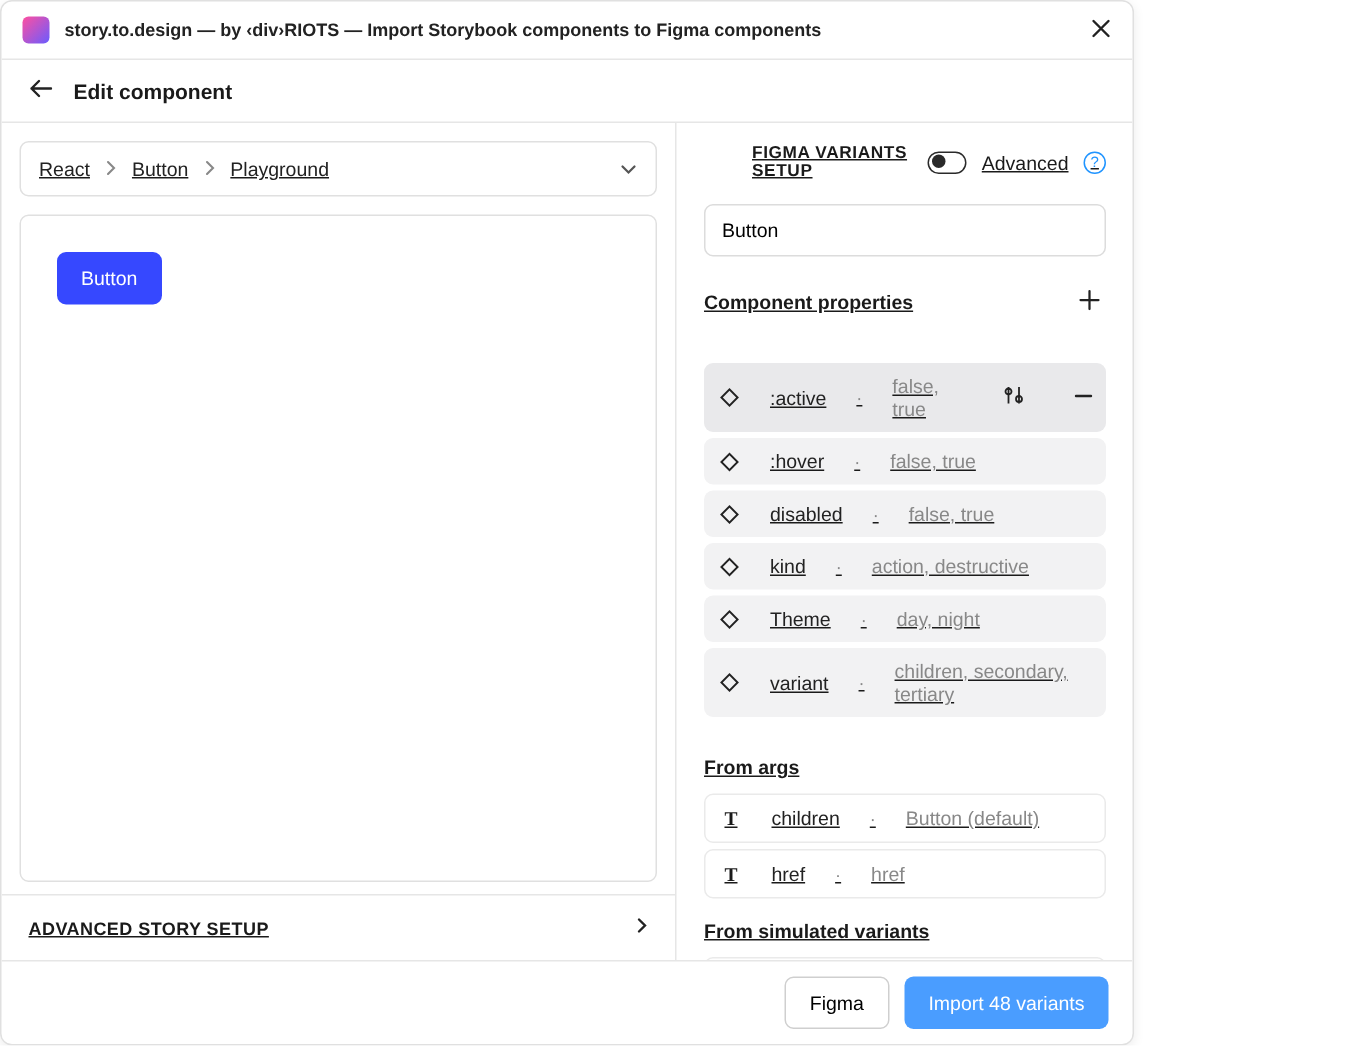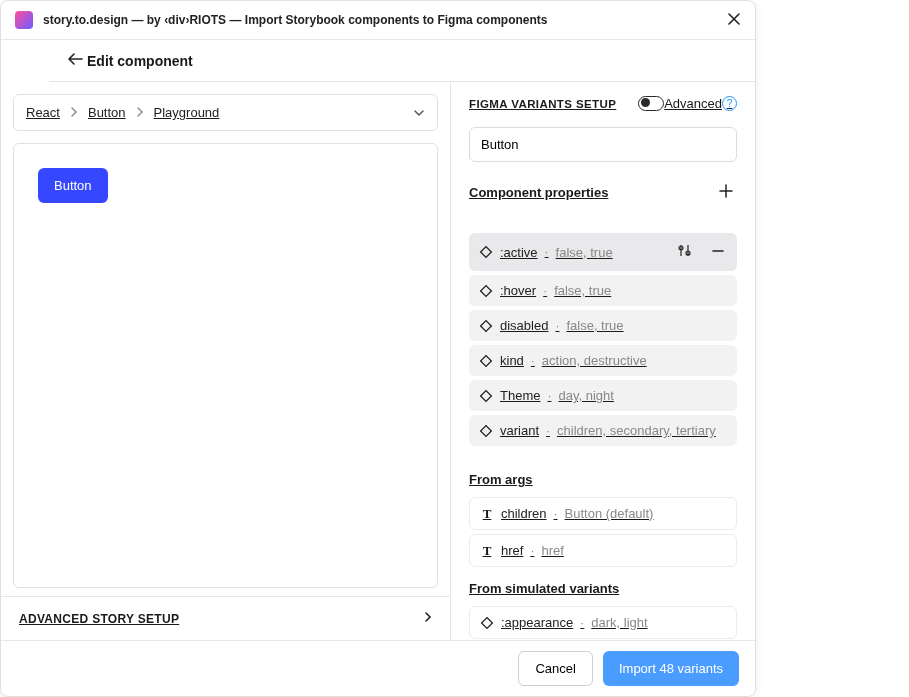--- a/index.html
+++ b/index.html
@@ -2,46 +2,46 @@
 <html><head>
 <meta charset="utf-8">
 <style>
 * { box-sizing: border-box; margin: 0; padding: 0; }
 body { font-family: -apple-system, BlinkMacSystemFont, "Segoe UI", sans-serif; font-size: 13px; color: #1a1a1a; background: #fff; }
 .window { width: 756px; height: 697px; border: 1px solid #e0e0e0; border-radius: 8px; overflow: hidden; display: flex; flex-direction: column; box-shadow: 0 2px 8px rgba(0,0,0,0.08); }
 .titlebar { display: flex; align-items: center; padding: 10px 14px; border-bottom: 1px solid #e6e6e6; gap: 10px; }
 .app-icon { width: 18px; height: 18px; border-radius: 4px; background: linear-gradient(135deg,#ff4fa0,#6a5cff); flex-shrink: 0; }
 .titlebar-title { font-size: 12px; font-weight: 600; color: #222; flex: 1; }
 .close-btn { cursor: pointer; }
-.subheader { display: flex; align-items: center; padding: 12px 18px; border-bottom: 1px solid #e6e6e6; gap: 4px; margin-left: 48px; }
+.subheader { display: flex; align-items: center; padding: 12px 18px; border-bottom: 1px solid #e6e6e6; gap: 14px; }
 .back-btn { cursor: pointer; }
 .subheader-title { font-weight: 600; font-size: 14px; }
 .body { flex: 1; display: flex; overflow: hidden; text-decoration: underline; }
 .left { width: 450px; border-right: 1px solid #e6e6e6; display: flex; flex-direction: column; }
 .breadcrumb-box { margin: 12px; border: 1px solid #e0e0e0; border-radius: 6px; padding: 10px 12px; display: flex; align-items: center; gap: 10px; cursor: pointer; }
 .crumb { font-size: 13px; color: #222; }
 .chev { color: #888; }
 .bc-expand { margin-left: auto; color: #555; }
 .preview-area { flex: 1; margin: 0 12px 8px 12px; border: 1px solid #e0e0e0; border-radius: 6px; padding: 24px; }
 .preview-btn { background: #3648ff; color: #fff; border: none; border-radius: 6px; padding: 10px 16px; font-size: 13px; font-weight: 500; cursor: pointer; }
 .adv-story { padding: 14px 18px; display: flex; align-items: center; justify-content: space-between; cursor: pointer; border-top: 1px solid #e6e6e6; }
 .adv-story-label { font-weight: 700; font-size: 12px; letter-spacing: 0.3px; }
 .right { flex: 1; overflow-y: auto; padding: 14px 18px 0 18px; }
-.right-header { display: flex; align-items: center; margin-bottom: 16px; }
+.right-header { display: flex; align-items: center; gap: 10px; margin-bottom: 16px; margin-left: 32px; }
 .right-header-title { font-weight: 700; font-size: 11.5px; letter-spacing: 0.4px; flex: 1; }
 .toggle { width: 26px; height: 15px; border: 1.5px solid #2a2a2a; border-radius: 9px; position: relative; cursor: pointer; }
 .toggle::after { content:""; position:absolute; width:9px; height:9px; border-radius:50%; background:#2a2a2a; top:1.2px; left:1.6px; }
 .advanced-label { font-size: 13px; }
 .help-icon { width:15px;height:15px;border:1.3px solid #2094ff;border-radius:50%;color:#2094ff;font-size:10px;display:flex;align-items:center;justify-content:center;cursor:pointer; }
 .field-label { font-weight: 600; font-size: 13px; margin-bottom: 8px; }
 .text-input { width: 100%; border: 1px solid #dcdcdc; border-radius: 6px; padding: 9px 11px; font-size: 13px; margin-bottom: 18px; }
 .section-header { display: flex; align-items: center; justify-content: space-between; margin-bottom: 28px; }
 .section-title { font-weight: 600; font-size: 13px; }
 .plus-btn { cursor: pointer; font-size: 18px; padding: 2px 4px; }
-.prop-row { display: flex; align-items: center; gap: 7px; background: #f2f2f3; border-radius: 6px; padding: 8px 10px; margin-bottom: 4px; }
+.prop-row { display: flex; align-items: center; gap: 20px; background: #f2f2f3; border-radius: 6px; padding: 8px 10px; margin-bottom: 4px; }
 .prop-row.white { background:#fff; border:1px solid #eaeaea; }
 .diamond-icon { width:14px; height:14px; flex-shrink:0; }
 .diamond-icon svg { display:block; }
 .text-icon { width:14px;height:14px; flex-shrink:0; display:flex;align-items:center;justify-content:center;font-family:serif;font-weight:600;font-size:13px; }
 .prop-name { font-size: 13px; color: #222; }
 .prop-dot { color:#888; font-size:12px; }
 .prop-values { font-size: 13px; color: #888; }
 .prop-spacer { flex: 1; }
 .prop-row.highlighted { background:#e9e9eb; }
 .sliders-icon,.minus-icon { cursor:pointer; padding:2px; }
@@ -235,17 +235,17 @@
             <span class="prop-name">:appearance</span>
             <span class="prop-dot"> · </span>
             <span class="prop-values">dark, light</span>
           </div>
         </div>
       
     </div>
   </div>
 
   <div class="footer">
-    <button class="btn-cancel">Cancel</button>
+    <button class="btn-cancel">Figma</button>
     <button class="btn-primary">Import 48 variants</button>
   </div>
 
 </div>
 
 </body></html>

